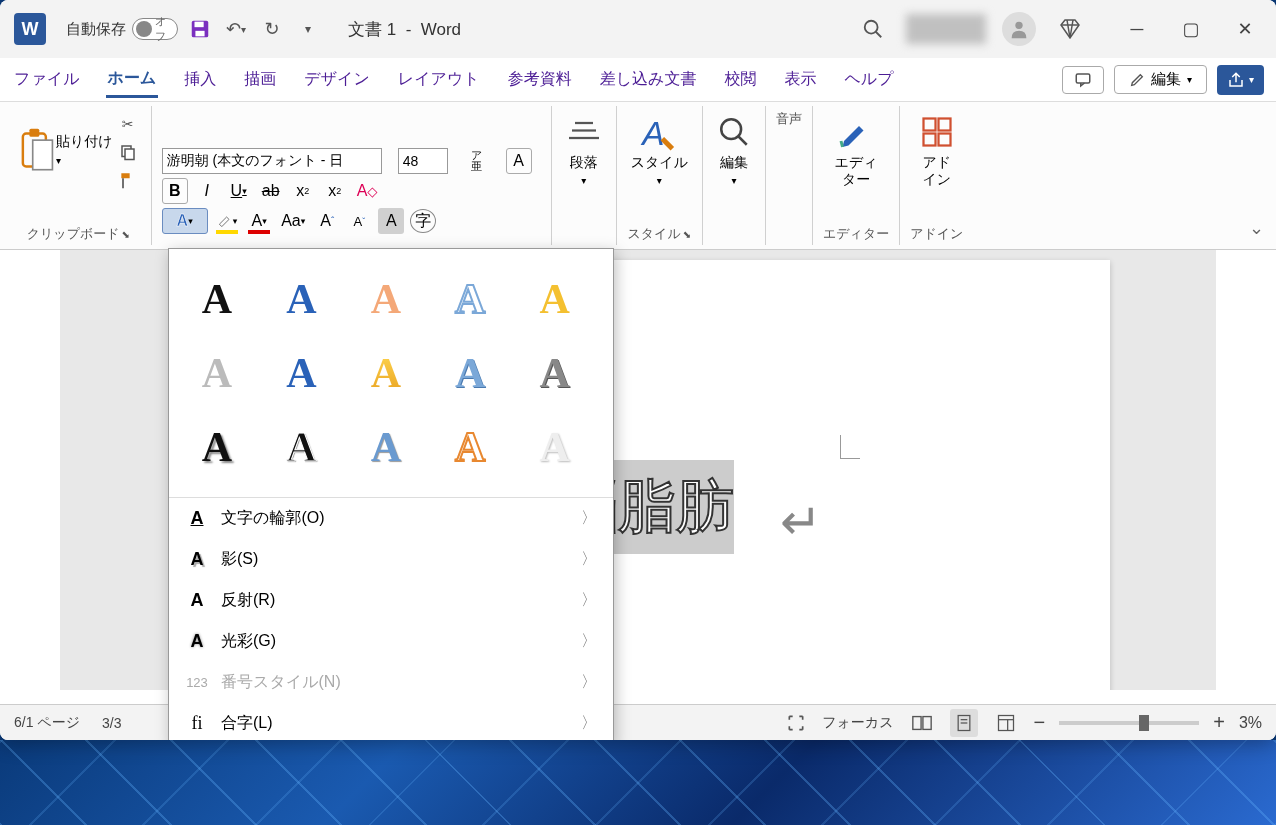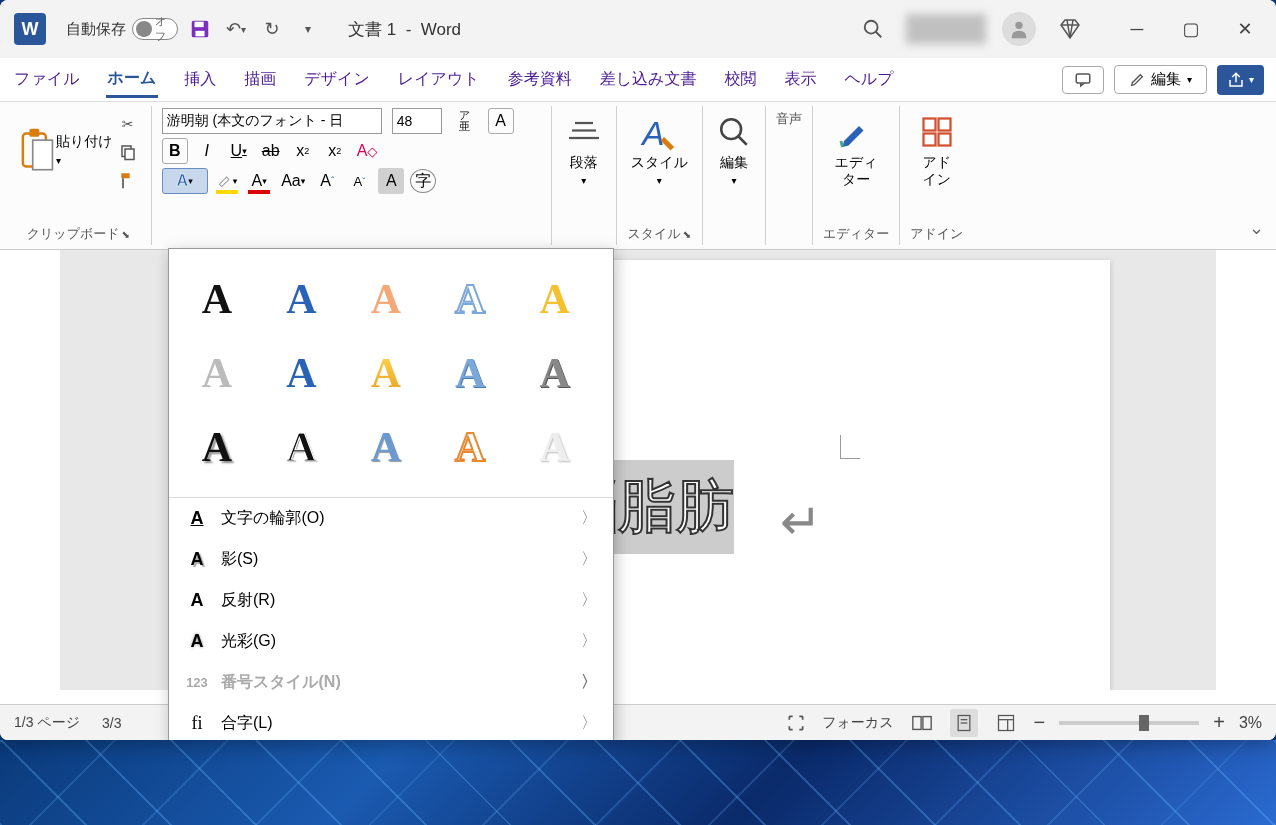--- a/index.html
+++ b/index.html
@@ -29,21 +29,21 @@
 .ribbon { height: 148px; background:#fcfcfc; border-bottom: 1px solid #ccc; display:flex; padding: 4px 6px; position:relative; }
 .rgroup { border-right: 1px solid #d0d0d0; padding: 2px 10px; display:flex; flex-direction:column; justify-content:space-between; }
 .rgroup.last { border-right:none; }
 .rgroup .label { text-align:center; font-size:13px; color:#555; padding-top:2px;}
 .rgroup .label .indicator { font-size:10px; margin-left:2px;}
 .smallicon { width:26px;height:24px;display:flex;align-items:center;justify-content:center;font-size:14px;cursor:pointer;color:#555;}
 .clipboard-group { display:flex; gap:2px;}
 .clip-left { display:flex;align-items:center;}
 .clip-right { display:flex;flex-direction:column;gap:4px;padding-top:4px;}
 .paste-big { font-size:32px; color:#d97d0e;}
-.font-row1 { display:flex; gap:10px; align-items:center;}
+.font-row1 { display:flex; gap:16px; align-items:center;margin-top:40px;}
 .font-row2 { display:flex; gap:6px; align-items:center; margin-top:4px;}
 .font-row3 { display:flex; gap:6px; align-items:center; margin-top:4px;}
 .fontname { width: 220px; border:1px solid #999; font-size:14px; padding:2px 4px; height:26px;}
 .fontsize { width: 50px; border:1px solid #999; font-size:14px; padding:2px 4px; height:26px;}
 .rbtn { min-width:26px;height:26px; display:flex;align-items:center;justify-content:center;font-size:16px;cursor:pointer;border-radius:3px; padding:0 3px;}
 .rbtn.boxed{border:1px solid #aaa;}
 .rbtn.active{background:#c8d8ec; border:1px solid #6a8cc0;}
 .rbtn.activetext{background:#d0d0d0;}
 .bold{font-weight:bold;}
 .italic{font-style:italic;}
@@ -54,21 +54,21 @@
 .yellow{background:#ffd800;}
 .red{background:#d00;}
 .biggroup { display:flex;flex-direction:column;align-items:center;gap:2px;padding:4px 4px;}
 .biggroup .gicon { font-size:32px; height:40px;display:flex;align-items:center;}
 .biggroup .gtext { font-size:14px; text-align:center; line-height:1.2;}
 .dropdown-panel { position: absolute; top: 248px; left: 168px; width: 446px; background:#fff; border:1px solid #999; box-shadow: 2px 4px 14px rgba(0,0,0,0.25); z-index:20;}
 .preset-grid { display:grid; grid-template-columns: repeat(5, 1fr); gap: 18px; padding: 22px 20px; border-bottom:1px solid #ddd;}
 .preset { width:56px;height:56px;display:flex;align-items:center;justify-content:center;cursor:pointer;}
 .preset span{font-size:42px;font-weight:bold;font-family:serif;}
 .menu-item { display:flex; align-items:center; padding: 10px 16px; font-size:16px; cursor:pointer; gap:12px;}
-.menu-item.disabled{color:#aaa;cursor:default;font-weight:bold;}
+.menu-item.disabled{color:#aaa;cursor:default;}
 .menu-item .micon{width:24px;font-size:18px;text-align:center;}
 .menu-item .arrow{margin-left:auto;color:#777;}
 .document { position:absolute; top:250px; left:60px; right:60px; bottom:50px; background:#e8e8e8; overflow:hidden;}
 .page { position:absolute; top:10px; left:160px; width:890px; height:600px; background:#fff; box-shadow: 0 2px 6px rgba(0,0,0,0.2);}
 .selected-text { position:absolute; top:200px; left:340px; background:#ccc; padding:8px 0; }
 .selected-text .txt { font-size:58px; font-family:serif; color:#fff; -webkit-text-stroke: 2px #333; position:relative;}
 .para-mark { position:absolute; top:233px; left:560px; font-size:50px; color:#888;}
 .statusbar { position:absolute; bottom:0; left:0; right:0; height:36px; background:#f3f3f3; border-top:1px solid #ccc; display:flex;align-items:center; padding: 0 14px; font-size:14px; color:#444;}
 .statusbar .sitem { margin-right: 22px;}
 .statusbar .sright { margin-left:auto; display:flex; align-items:center; gap:14px;}
@@ -407,21 +407,21 @@
     </div>
     <div class="menu-item">
       <span class="micon" style="font-family:serif;">fi</span>
       <span>合字(L)</span>
       <span class="arrow">〉</span>
     </div>
 
   </div>
 
   <div class="statusbar">
-    <div class="sitem">1/3 ページ</div>
+    <div class="sitem">6/1 ページ</div>
     <div class="sitem">3/3</div>
     <div class="sright">
       <div class="viewbtn" style="width:auto;gap:16px;">
         <svg width="20" height="20" viewBox="0 0 24 24" fill="none" stroke="#555" stroke-width="2">
             <path d="M4 4 L4 8 M4 4 L8 4 M20 4 L16 4 M20 4 L20 8 M4 20 L4 16 M4 20 L8 20 M20 20 L20 16 M20 20 L16 20"></path>
           </svg>
         <span>フォーカス</span>
       </div>
       <div class="viewbtn">
         <svg width="22" height="18" viewBox="0 0 24 18" fill="none" stroke="#555" stroke-width="1.5">

